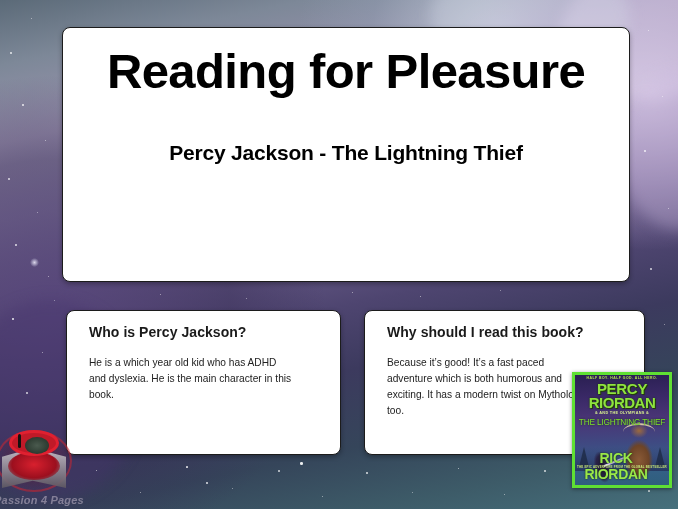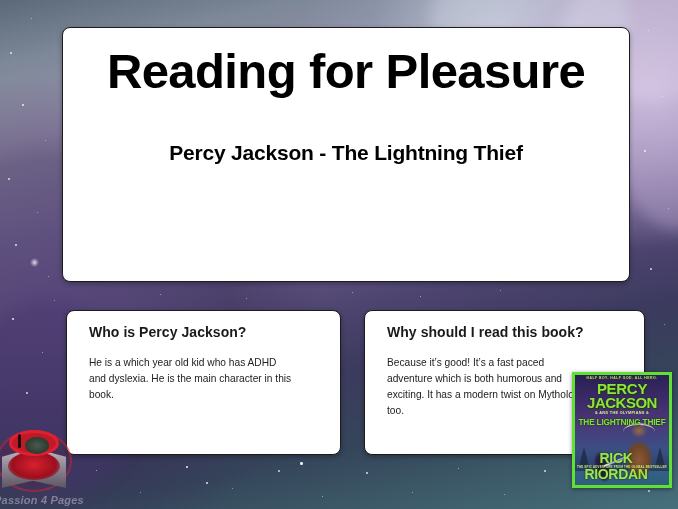--- a/index.html
+++ b/index.html
@@ -172,21 +172,21 @@
     font-weight: bold;
     letter-spacing: 0.3px;
     color: #d9ef8f;
     white-space: nowrap;
   }
   #book-cover .bc-lightning {
     position: absolute;
     top: 42px; left: 0; right: 0;
     text-align: center;
     font-size: 8.3px;
-    font-weight: bold;
+    font-weight: normal;
     color: #7ee02f;
     letter-spacing: -0.2px;
     text-shadow: 0 0 2px #16300a;
   }
   #book-cover .bc-blurb {
     position: absolute;
     bottom: 16px; left: 0; right: 0;
     text-align: center;
     font-size: 2.9px;
     font-weight: bold;
@@ -393,21 +393,21 @@
       <div class="bc-tree" style="left:4px;"></div>
       <div class="bc-tree" style="left:80px;"></div>
       <div class="bc-tree" style="left:66px;height:0;border-bottom-width:14px;"></div>
       <div class="bc-minotaur"></div>
       <div class="bc-horns"></div>
       <div class="bc-hero"></div>
       <div class="bc-sword"></div>
     </div>
     <div class="bc-tagline">HALF BOY.   HALF GOD.   ALL HERO.</div>
     <div class="bc-percy">PERCY</div>
-    <div class="bc-jackson">JACKSON</div>
+    <div class="bc-jackson">RIORDAN</div>
     <div class="bc-olympians">&amp; AND THE OLYMPIANS &amp;</div>
     <div class="bc-lightning">THE LIGHTNING THIEF</div>
     <div class="bc-blurb">THE EPIC ADVENTURE FROM THE GLOBAL BESTSELLER</div>
     <div class="bc-author">RICK RIORDAN</div>
   </div>
 
   <div id="watermark">
     <div id="wm-ring"></div>
     <div id="wm-book"></div>
     <div id="wm-book-inner"></div>

